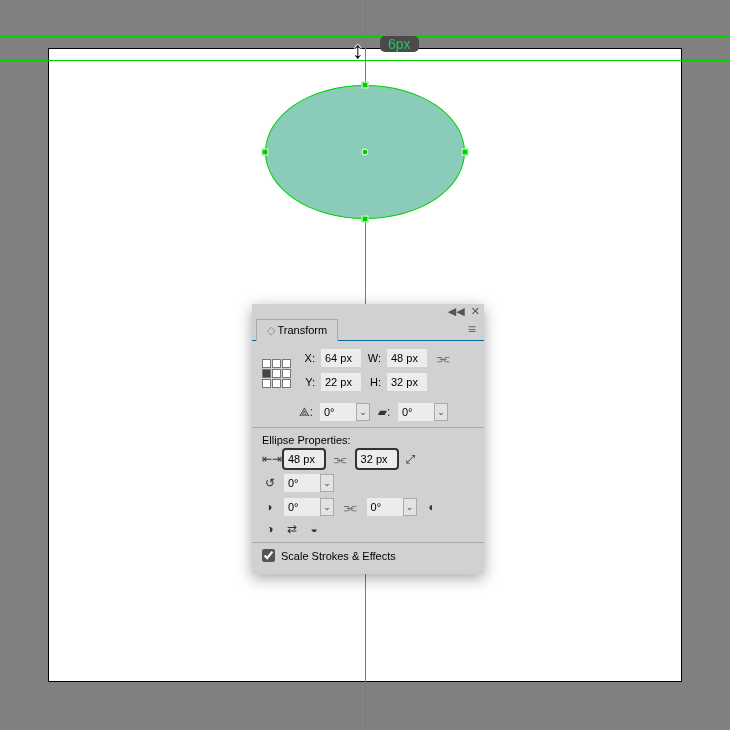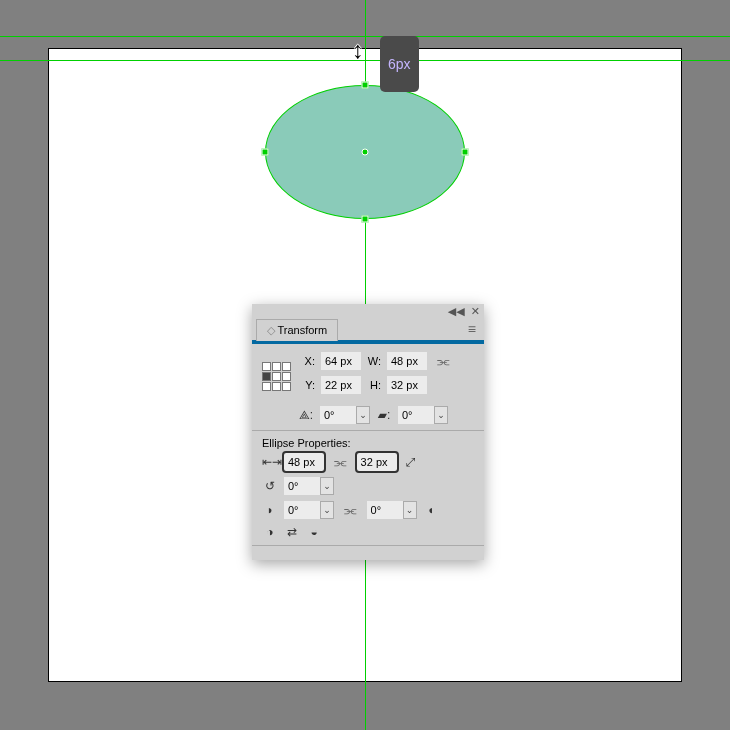--- a/index.html
+++ b/index.html
@@ -13,25 +13,25 @@
 .guide.v1{left:365px;}
 .ellipse{position:absolute;width:200px;height:134px;left:265px;top:85px;border-radius:50%;background:#8acbb9;border:1px solid #00d000;}
 .anchor{position:absolute;width:7px;height:7px;background:#00d000;border:1px solid #fff;transform:translate(-50%,-50%);}
 .anchor.c{border-radius:50%;}
 .a1{left:265px;top:152px;}
 .a2{left:465px;top:152px;}
 .a3{left:365px;top:85px;}
 .a4{left:365px;top:219px;}
 .a5{left:365px;top:152px;}
 .resize-cursor{position:absolute;left:352px;top:36px;font-size:24px;color:#000;font-weight:bold;text-shadow:-1px 0 #fff,1px 0 #fff,0 -1px #fff,0 1px #fff;}
-.tooltip{position:absolute;left:380px;top:36px;background:#4a4a4a;color:#c4b5fd;padding:20px 8px;border-radius:5px;font-size:14px;}
+.tooltip{position:absolute;left:380px;top:36px;background:#4a4a4a;color:#22c55e;padding:0 8px;border-radius:5px;font-size:14px;}
 .panel{position:absolute;left:252px;top:304px;width:232px;background:#d1d1d1;box-shadow:0 4px 14px rgba(0,0,0,.35);}
 .p-top{display:flex;justify-content:flex-end;align-items:center;height:14px;padding:0 4px;color:#555;font-size:9px;gap:6px;}
 .p-top span{cursor:default;}
-.p-tabs{display:flex;align-items:center;border-bottom:4px solid #0369a1;background:#d1d1d1;gap:40px;}
+.p-tabs{display:flex;align-items:center;border-bottom:1px solid #0369a1;background:#d1d1d1;gap:40px;}
 .p-tab{padding:4px 10px;background:#d1d1d1;border:1px solid #aaa;border-bottom:none;margin-left:4px;position:relative;top:1px;font-size:11px;}
 .p-tab .drag{color:#888;margin-right:2px;}
 .p-menu{margin-left:auto;padding:0 8px;color:#666;font-size:14px;}
 .p-body{padding:8px 10px;}
 .row{display:flex;align-items:center;gap:6px;margin-bottom:6px;}
 .ref{display:grid;grid-template-columns:repeat(3,9px);grid-template-rows:repeat(3,9px);gap:1px;margin-right:4px;}
 .ref div{border:1px solid #777;background:#fff;}
 .ref div.sel{background:#444;}
 .lbl{font-size:11px;min-width:14px;text-align:right;}
 .inp{background:#ececec;border:none;padding:3px 4px;width:40px;font-size:11px;}
@@ -143,14 +143,18 @@
           <div class="dd">⌄</div>
         </div>
       <span class="iconsm">◖</span>
     </div>
     <div class="row">
       <span class="iconsm">◑</span>
       <span class="iconsm">⇄</span>
       <span class="iconsm">◒</span>
     </div>
     <div class="sep"></div>
+    <label class="chk">
+        <input type="checkbox" checked="" style="">
+        <span>Scale Strokes &amp; Effects</span>
+      </label>
   </div>
 </div>
 
 </body></html>

